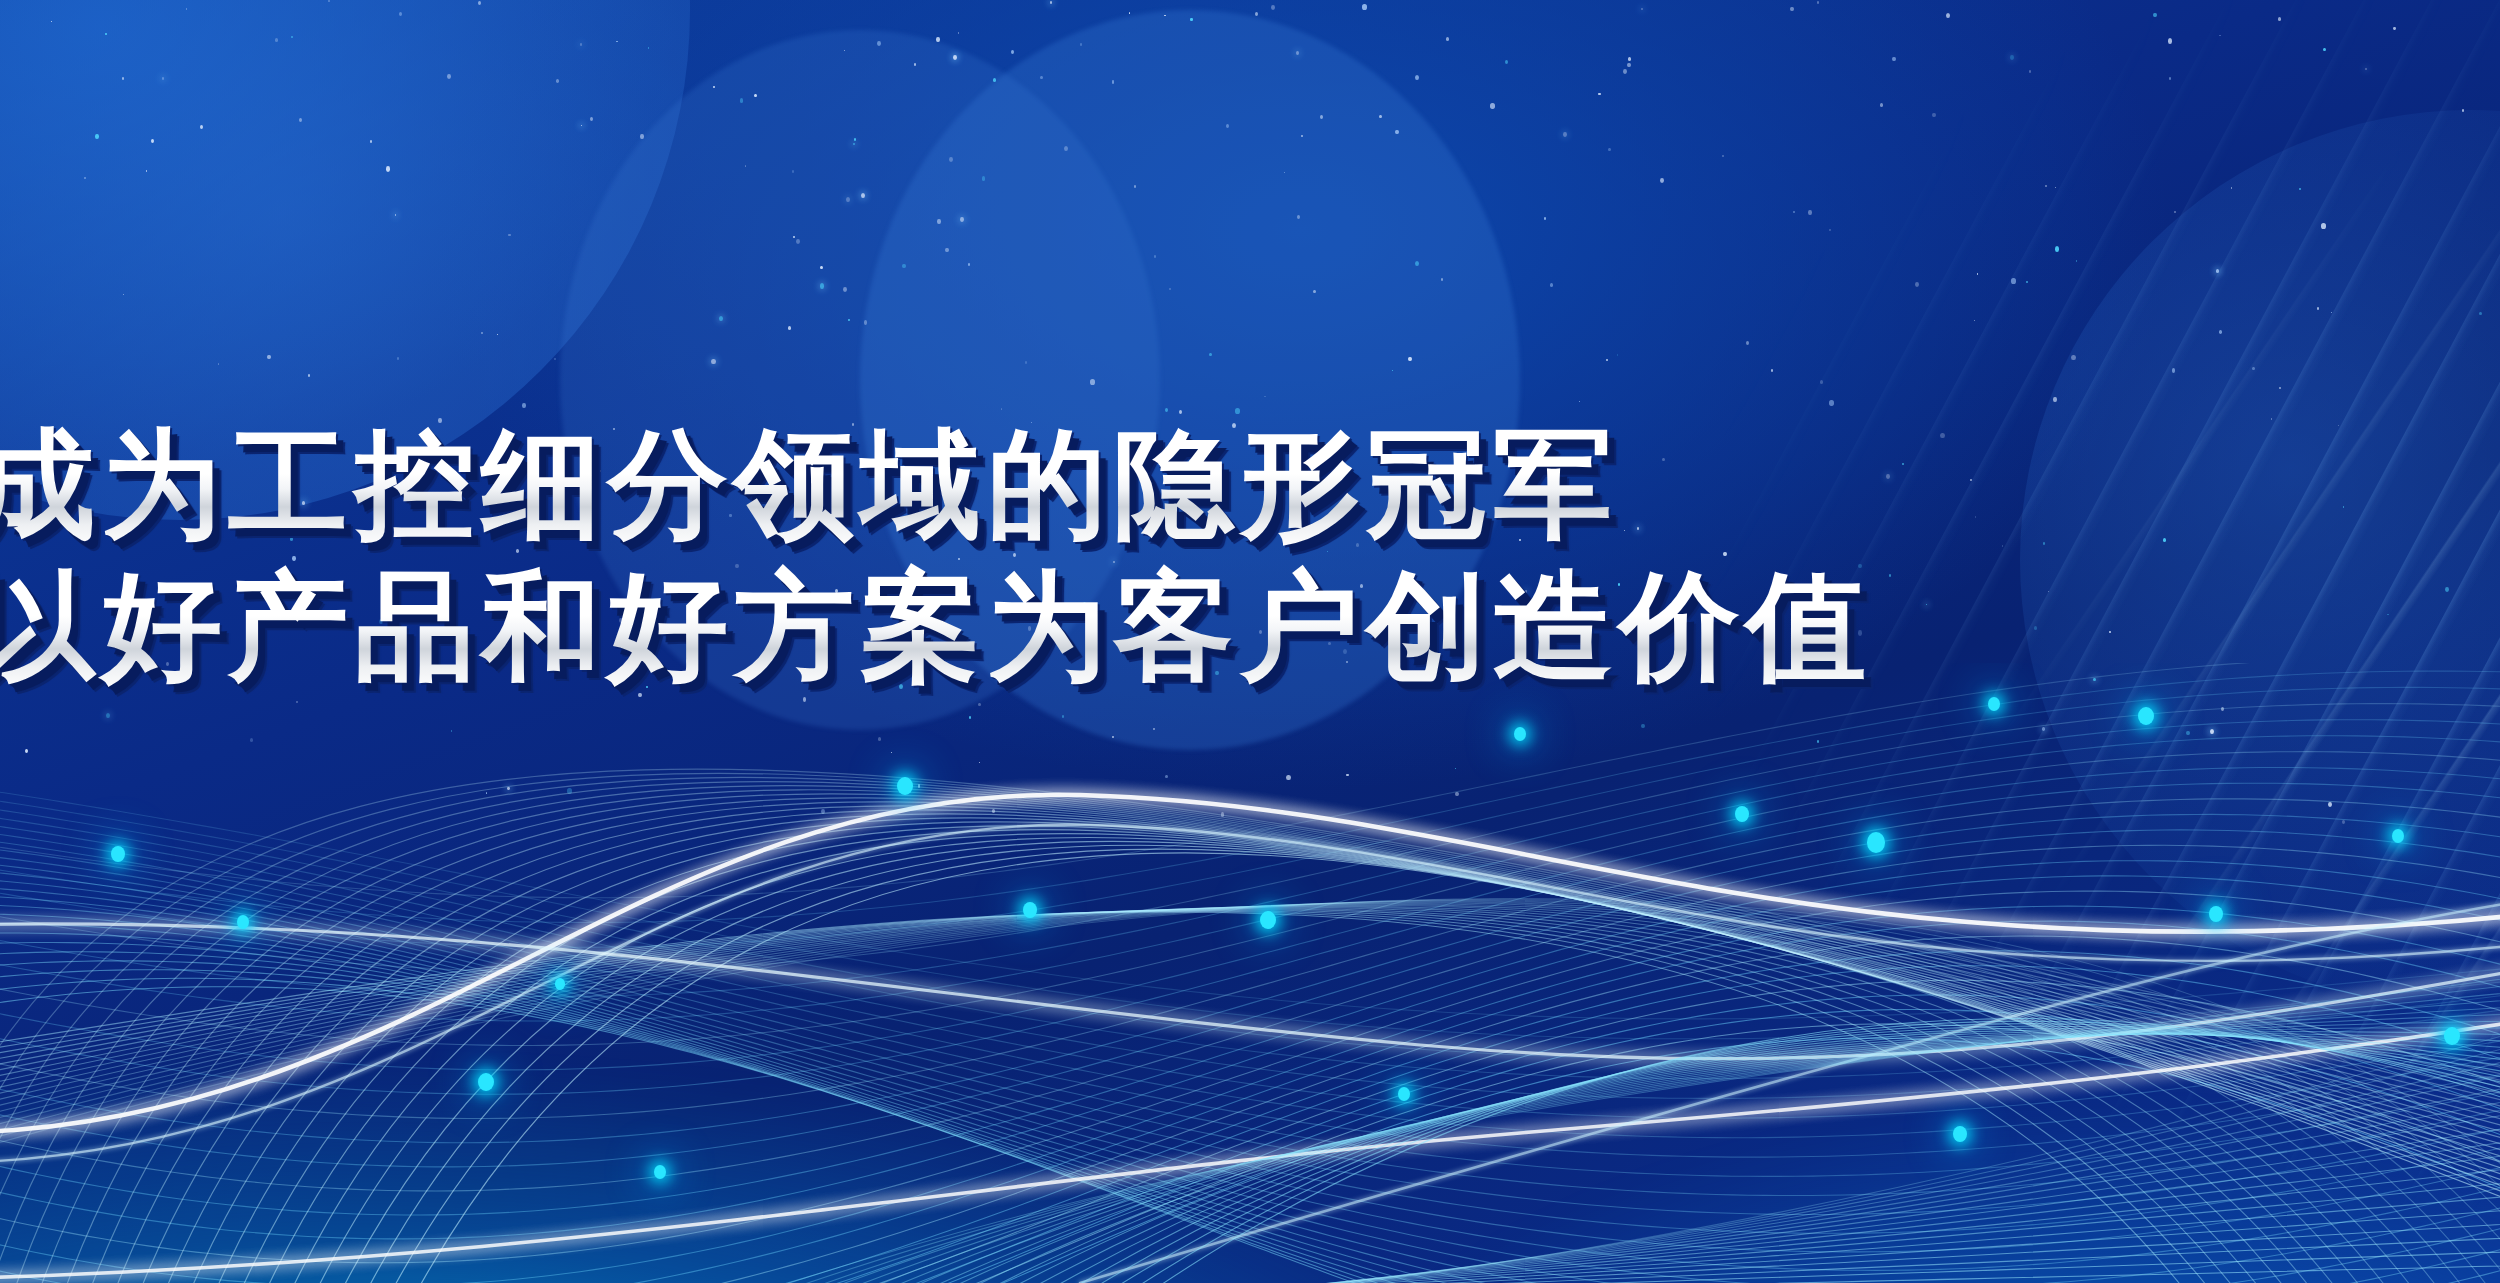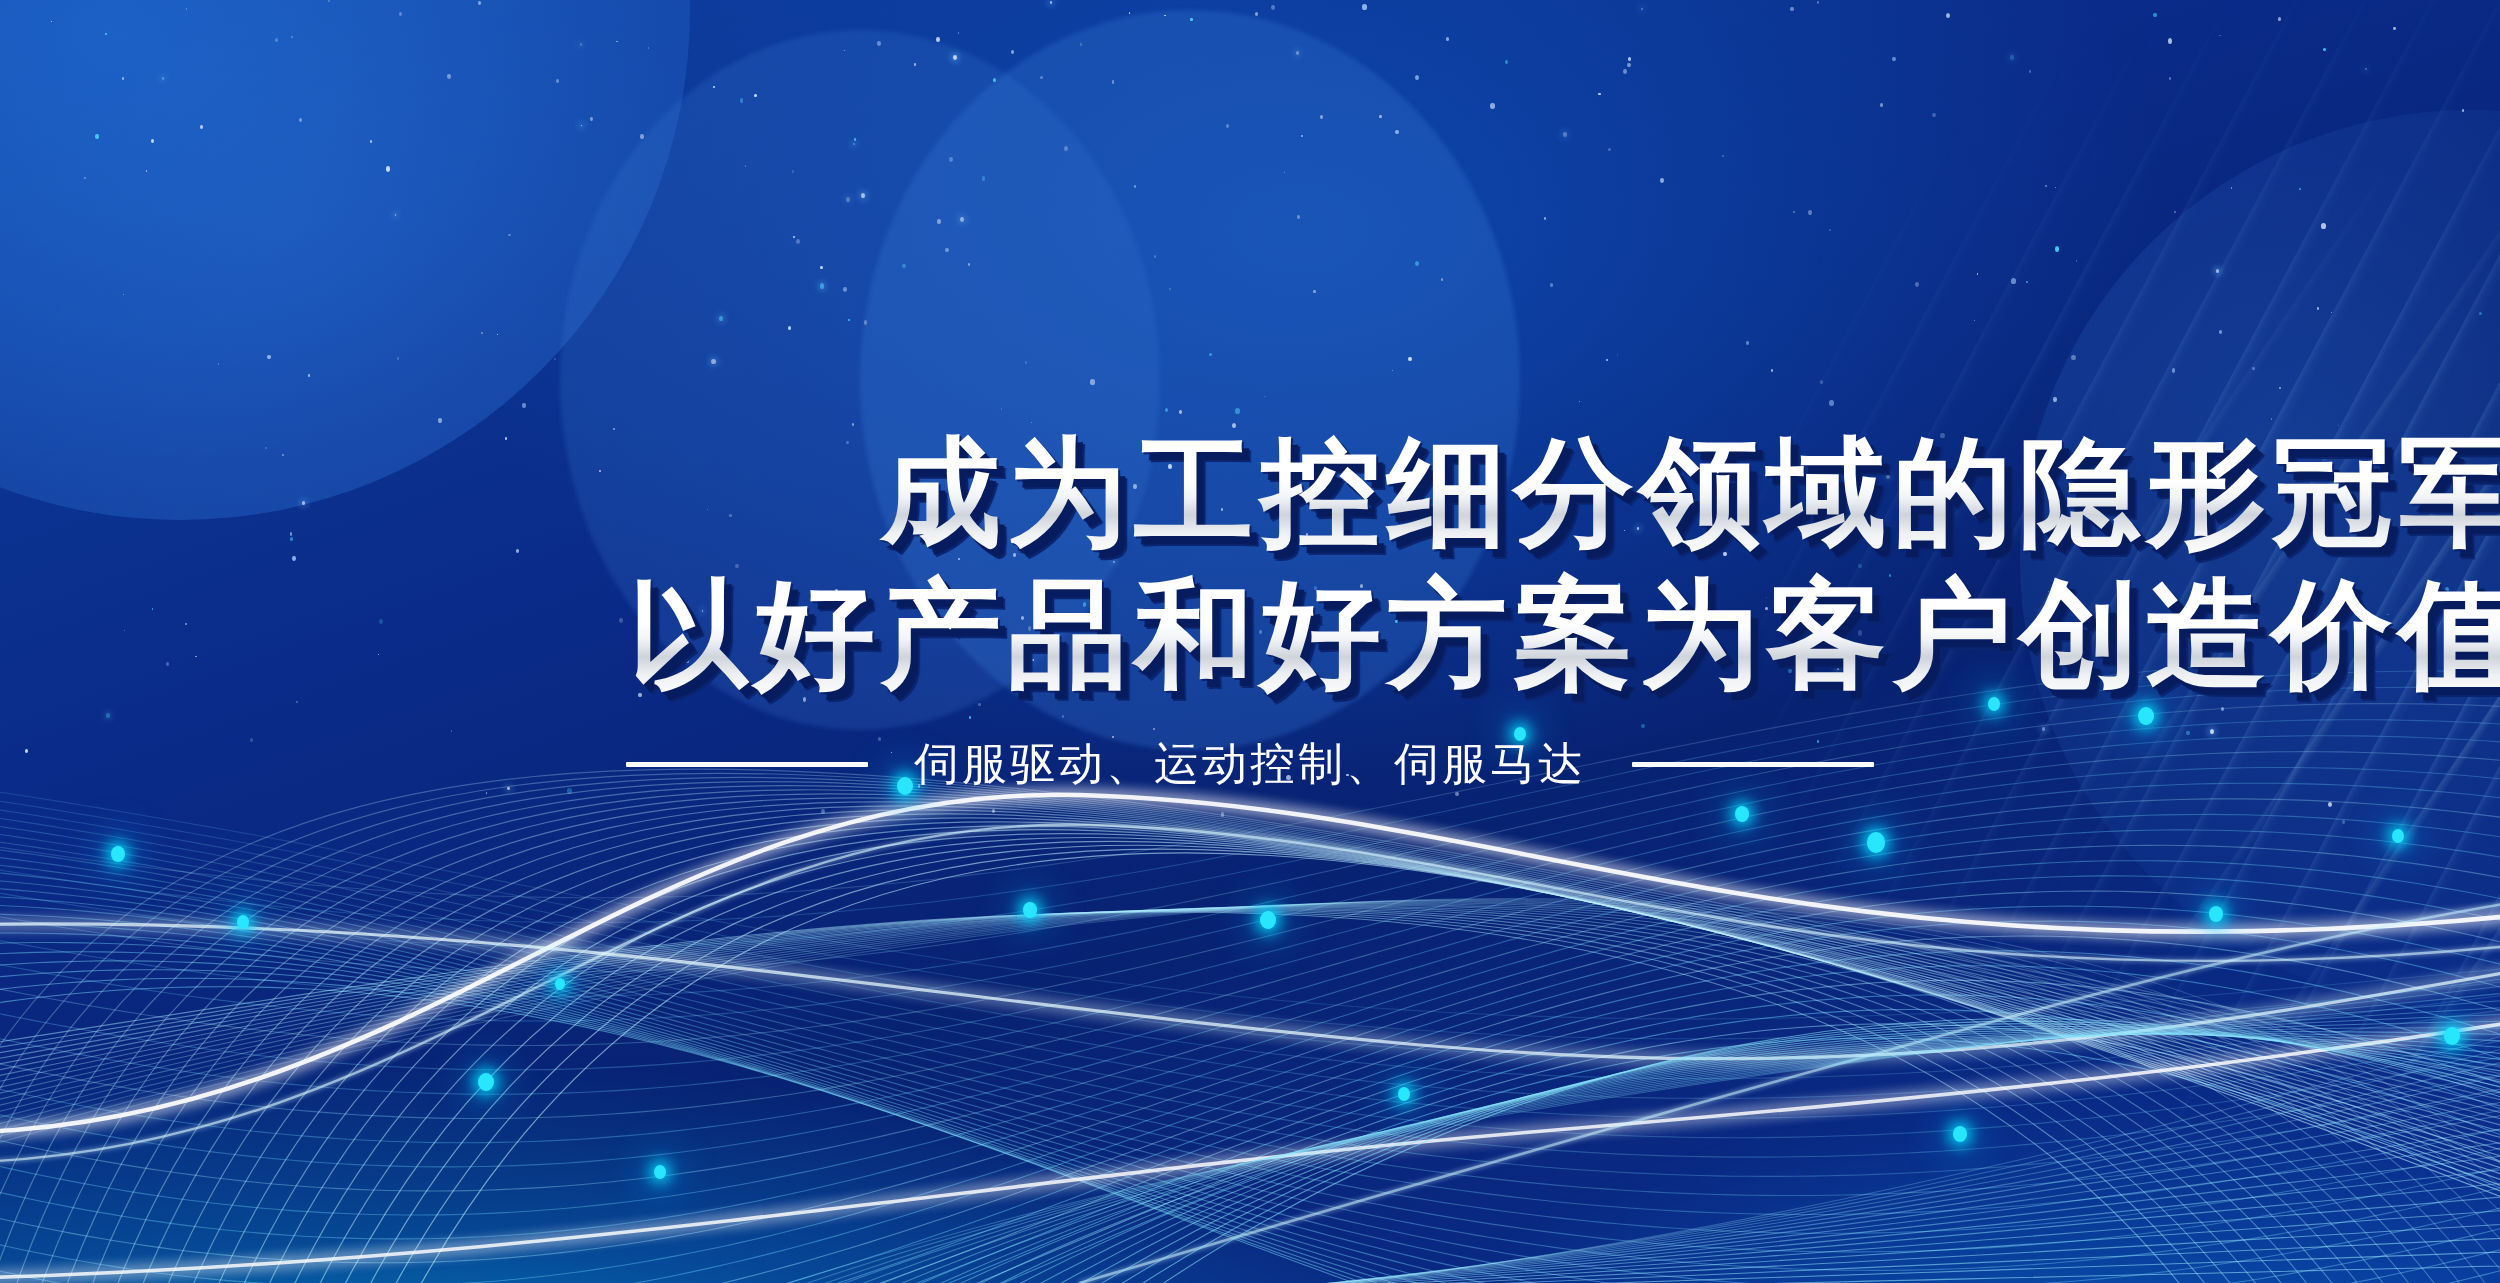--- a/index.html
+++ b/index.html
@@ -115,23 +115,22 @@
     border-radius: 50%;
     background: #29e6ff;
     box-shadow: 0 0 14px 5px rgba(0,220,255,.85), 0 0 40px 10px rgba(0,170,255,.45);
   }
 
   
   #content {
     position: absolute;
     left: 0; right: 0;
     top: 420px;
-    text-align: right;
+    text-align: left;
     z-index: 40;
-    margin-top: 8px;
   }
   .headline {
     font-size: 118px;
     line-height: 128px;
     font-weight: bold;
     letter-spacing: 6px;
     margin: 0;
     white-space: nowrap;
     color: #ffffff;
     background: linear-gradient(180deg,
@@ -659,20 +658,15 @@
       <i class="dot" style="left: 2444px; top: 364px; width: 16px; height: 18.4px;"></i>
       <i class="dot" style="left: 1398px; top: 424px; width: 12px; height: 13.8px;"></i>
       <i class="dot" style="left: 654px; top: 502px; width: 12px; height: 13.8px;"></i>
       <i class="dot" style="left: 1953px; top: 463px; width: 14px; height: 16.1px;"></i>
     </div>
 
   <div id="content">
     <h1 class="headline" id="line1">成为工控细分领域的隐形冠军</h1>
     <h1 class="headline" id="line2">以好产品和好方案为客户创造价值</h1>
 
-    <div id="subrow">
-      <span class="rule"></span>
-      <span id="subtitle">伺服驱动、运动控制、伺服马达</span>
-      <span class="rule"></span>
-    </div>
   </div>
 
 </div>
 
 </body></html>

